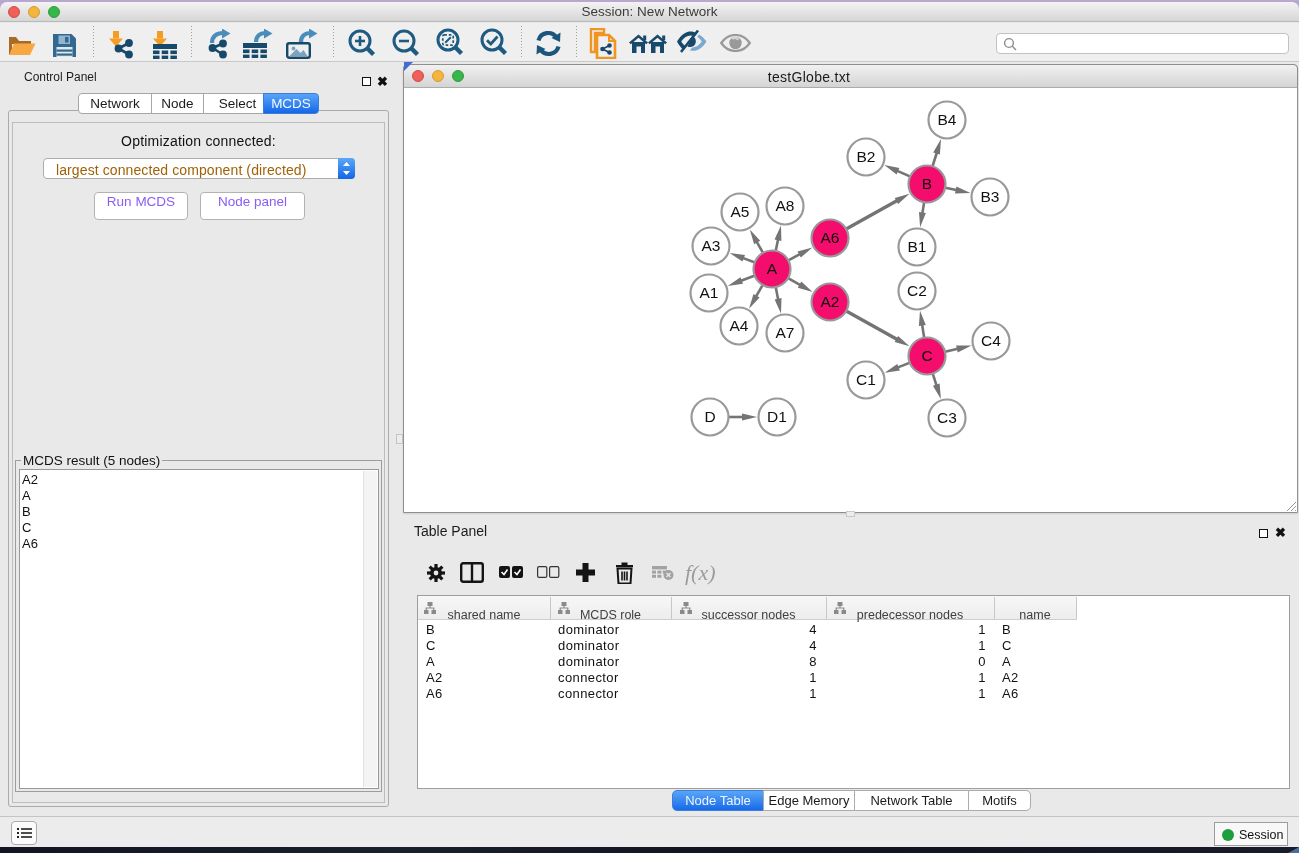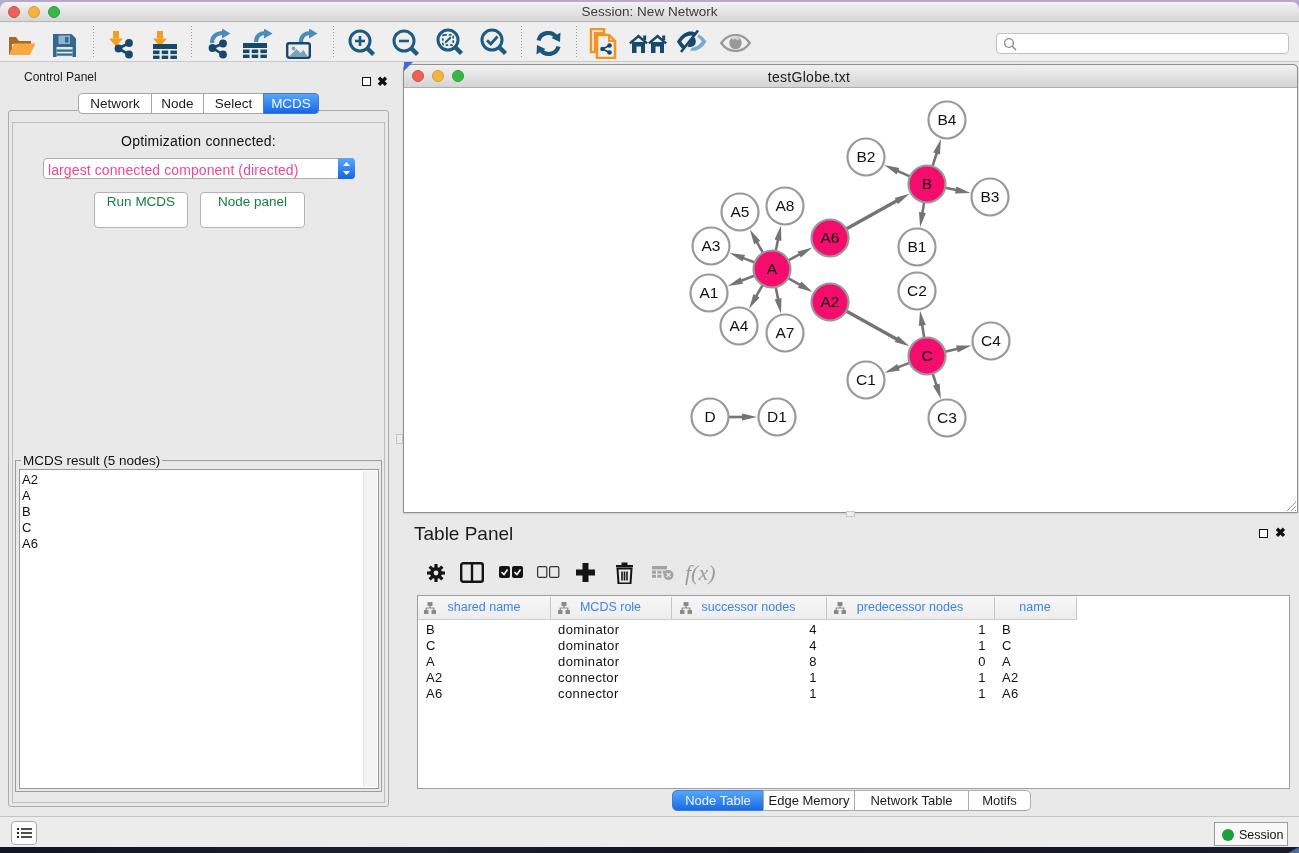--- a/index.html
+++ b/index.html
@@ -18,39 +18,39 @@
 .cp-title { left:24px; top:70px; font-size:12px; color:#1c1c1c; }
 .floatsq { width:9px; height:9px; border:1.5px solid #111; background:#fff; }
 .closex { font-size:13px; font-weight:bold; color:#111; }
 .tabpane { left:8px; top:110px; width:381px; height:697px; border:1px solid #ababab; border-radius:3px; }
 .innerpane { left:12px; top:122px; width:373px; height:681px; border:1px solid #bdbdbd; }
 .tab { top:93px; height:21px; border:1px solid #a6a6a6; background:#fff; font-size:13.5px; color:#1a1a1a;
   text-align:center; line-height:19px; }
 .tabsel { background:linear-gradient(#57a5f8,#1667e9); color:#f4f8fd; border-color:#3c7ddb; }
 .optlabel { left:8px; top:132.5px; width:381px; text-align:center; font-size:14px; letter-spacing:0.2px; color:#111; }
 .combo { left:43px; top:158px; width:312px; height:21px; background:#fff; border:1px solid #adadad; border-radius:4px; }
-.combo .txt { position:absolute; left:4px; top:2.5px; font-size:14px; letter-spacing:0.1px; color:#ec4899; }
+.combo .txt { position:absolute; left:12px; top:2.5px; font-size:14px; letter-spacing:0.1px; color:#a16207; }
 .stepper { position:absolute; right:-1px; top:-1px; width:17px; height:21px; border-radius:0 4px 4px 0;
   background:linear-gradient(#5aa8f9,#1465e8); }
-.btn { top:192px; height:36px; background:#fff; border:1px solid #b3b3b3; border-radius:4px;
-  font-size:13.5px; color:#15803d; text-align:center; line-height:18px; }
+.btn { top:192px; height:28px; background:#fff; border:1px solid #b3b3b3; border-radius:4px;
+  font-size:13.5px; color:#8b5cf6; text-align:center; line-height:18px; }
 .fieldset { left:15px; top:460px; width:367px; height:332px; border:1px solid #9d9d9d; }
 .legend { left:21px; top:453px; font-size:13.5px; color:#111; background:#e9e9e9; padding:0 2px; }
 .listbox { left:19px; top:469px; width:360px; height:320px; background:#fff; border:1px solid #989898; }
 .listbox .item { position:absolute; left:2px; font-size:13px; color:#111; }
 .scrolltrack { position:absolute; right:1px; top:1px; width:14px; height:316px; background:#f4f4f4; border-left:1px solid #e2e2e2; }
 .netwin { left:403px; top:64px; width:895px; height:449px; border:1px solid #8f8f8f; border-radius:5px 5px 0 0;
   background:#fff; box-shadow:0 1px 2px rgba(0,0,0,0.12); }
 .nettitle { left:403px; top:64px; width:895px; height:24px; border-radius:5px 5px 0 0;
   background:linear-gradient(#f1f1f1,#d4d4d4); border:1px solid #8f8f8f; border-bottom:1px solid #acacac; }
 .ntl { width:12px; height:12px; border-radius:50%; top:69.5px; }
-.tp-title { left:414px; top:523px; font-size:19px; color:#1c1c1c; }
+.tp-title { left:414px; top:523px; font-size:14px; color:#1c1c1c; }
 .table { left:417px; top:595px; width:873px; height:194px; background:#fff; border:1px solid #9e9e9e; }
 .thead { position:absolute; left:0; top:0; height:24px; background:linear-gradient(#f7f7f7,#ededed); border-bottom:1px solid #cecece; }
-.thname { position:absolute; top:4px; font-size:12.5px; color:#3b82f6; width:100%; text-align:center; }
+.thname { position:absolute; top:12px; font-size:12.5px; color:#404040; width:100%; text-align:center; }
 .thsep { position:absolute; top:1px; width:1px; height:22px; background:#c7c7c7; }
 .cell { position:absolute; font-size:13px; letter-spacing:0.4px; color:#111; }
 .seg { top:790px; height:21px; border:1px solid #ababab; background:#fff; font-size:13px; color:#1a1a1a;
   text-align:center; line-height:19px; }
 .statusbar { left:0; top:816px; width:1299px; height:33px; background:#ececec; border-top:1px solid #c4c4c4; }
 .darkstrip { left:0; top:847px; width:1299px; height:6px; background:linear-gradient(90deg,#111521 0%,#1a1f2e 30%,#10131d 60%,#181c2a 100%); }
 .membtn { left:1214px; top:822px; width:74px; height:24px; background:#f8f8f8; border:1px solid #9c9c9c; }
 .listbtn { left:11px; top:821px; width:26px; height:24px; background:#fbfbfb; border:1px solid #ababab; border-radius:4px; }
 </style>
 </head>
@@ -216,21 +216,21 @@
 
 <div class="abs panelarea"></div>
 
 <div class="abs cp-title">Control Panel</div>
 <div class="abs floatsq" style="left:362px; top:77px;"></div>
 <div class="abs closex" style="left:377px; top:74px;">✖</div>
 <div class="abs tabpane"></div>
 <div class="abs innerpane"></div>
 <div class="abs tab" style="left:78px; width:74px; border-radius:4px 0 0 4px;">Network</div>
 <div class="abs tab" style="left:151px; width:53px;">Node</div>
-<div class="abs tab" style="left:203px; width:61px;">Select</div>
+<div class="abs tab" style="left:203px; width:69px;">Select</div>
 <div class="abs tab tabsel" style="left:263px; width:56px; border-radius:0 4px 4px 0;">MCDS</div>
 <div class="abs optlabel">Optimization connected:</div>
 <div class="abs combo">
     <span class="txt">largest connected component (directed)</span>
   <div class="stepper"><svg width="17" height="21">
         <polygon points="8.5,4 12,8 5,8" fill="#fff"></polygon>
         <polygon points="8.5,17 12,13 5,13" fill="#fff"></polygon>
       </svg></div>
 </div>
 <div class="abs btn" style="left:94px; width:94px;">Run MCDS</div>

